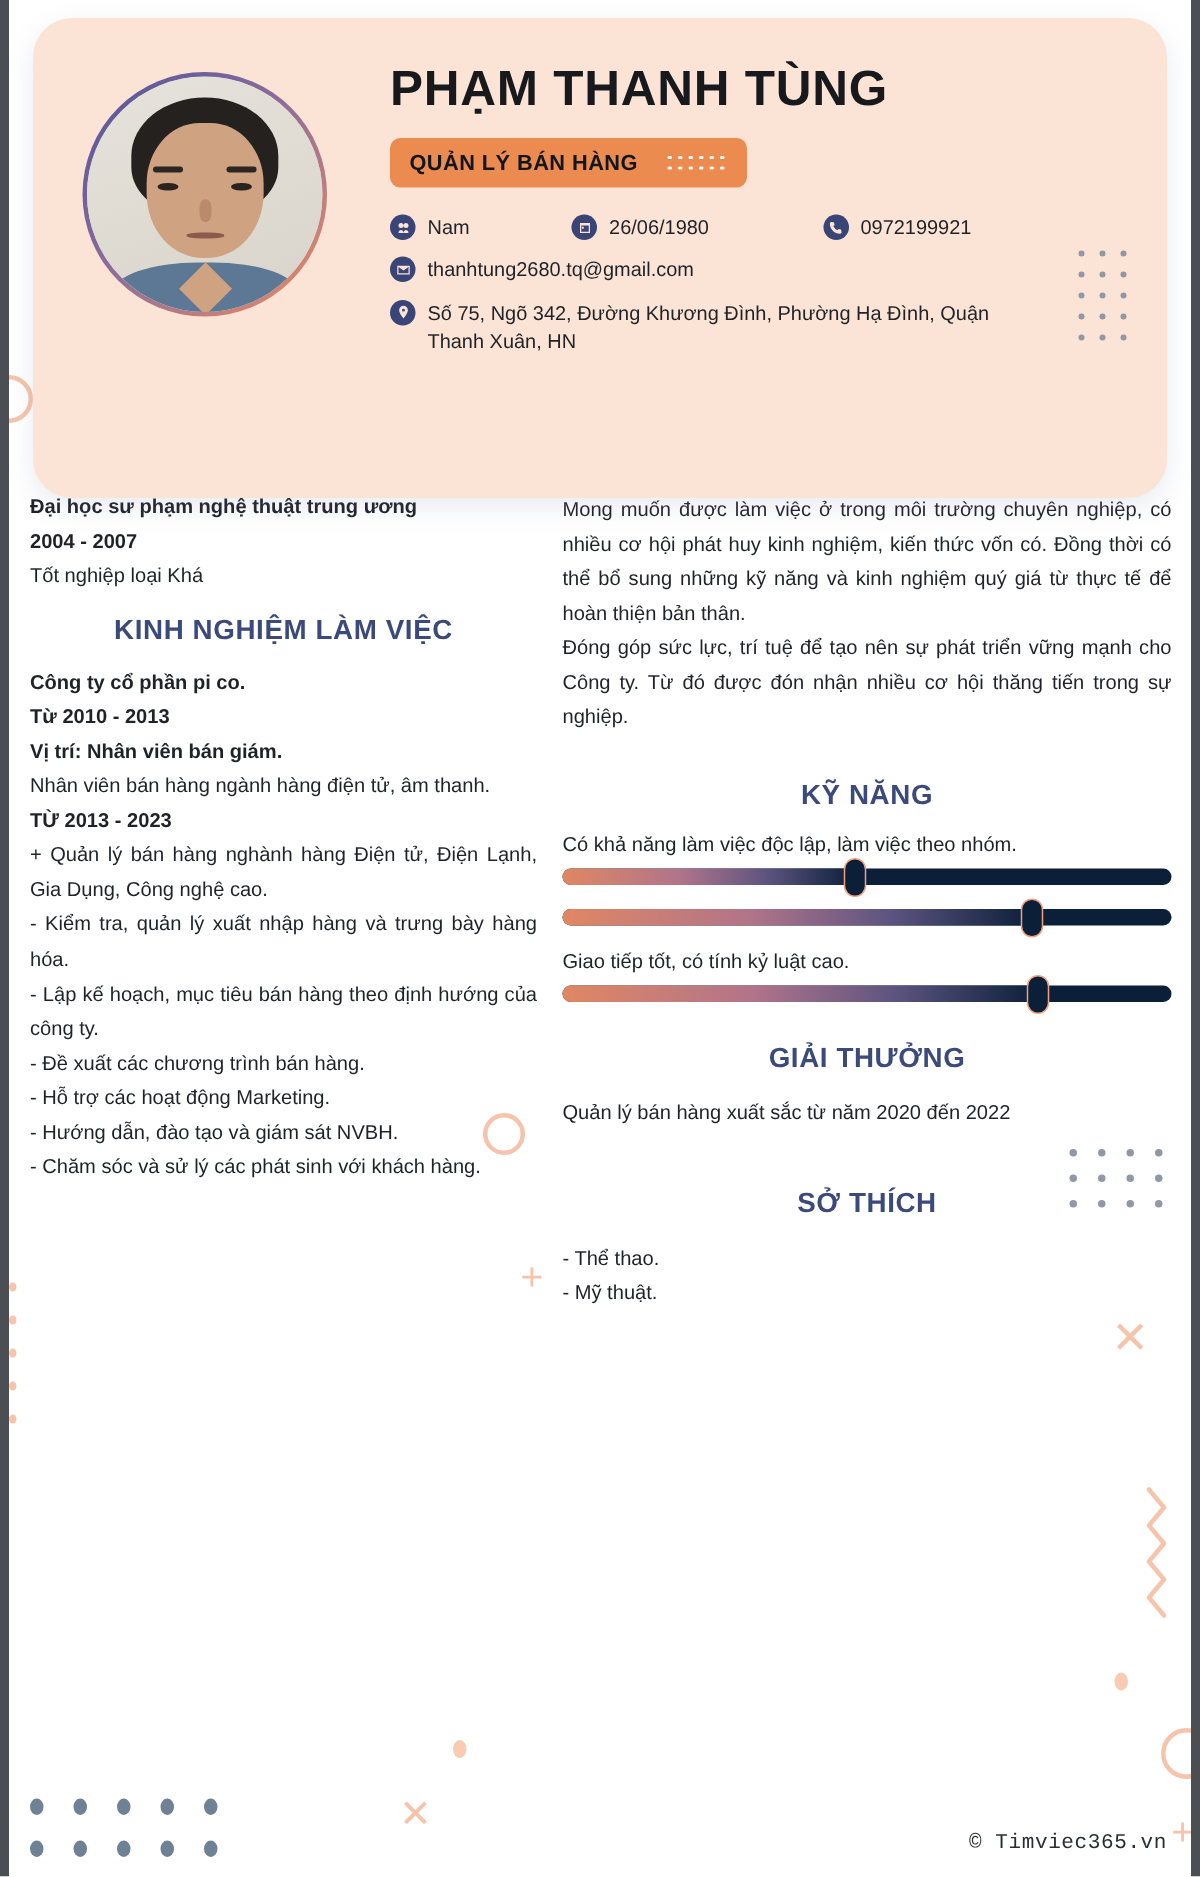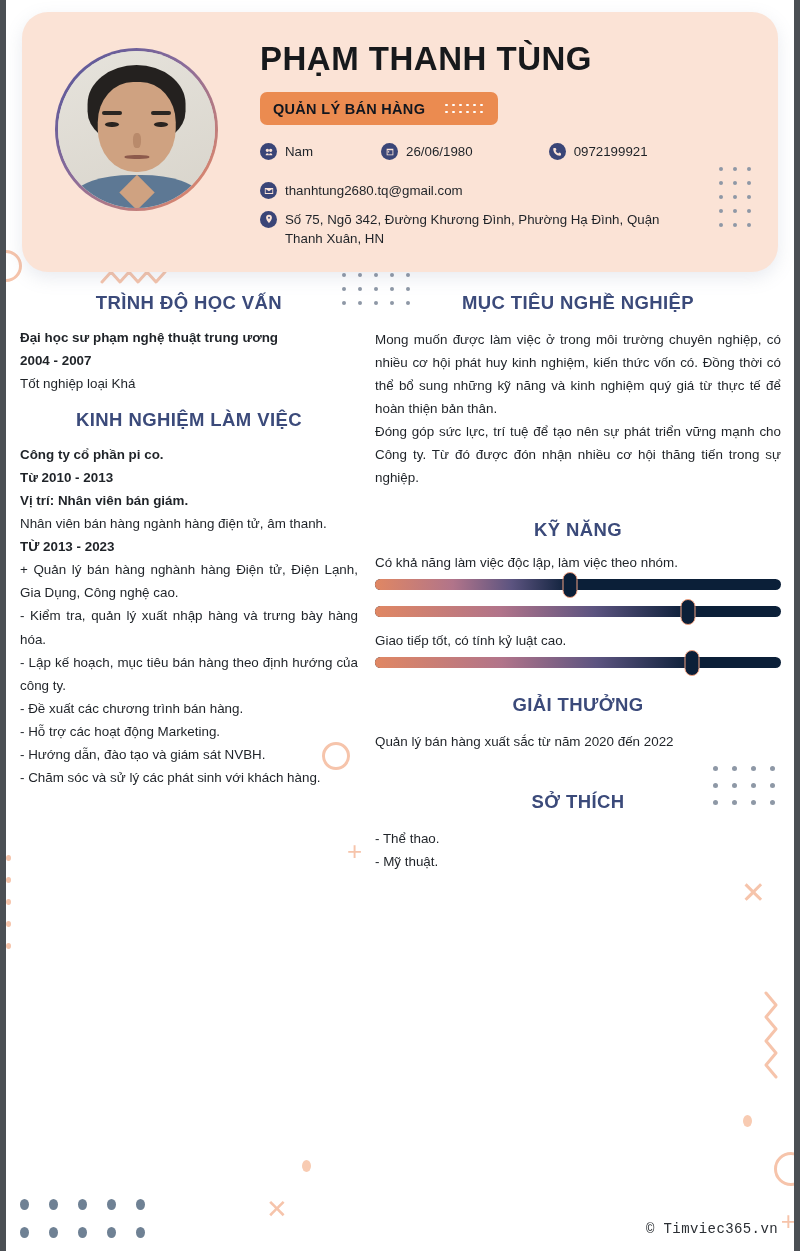--- a/index.html
+++ b/index.html
@@ -10,21 +10,21 @@
     position:relative;overflow:hidden;
     -webkit-font-smoothing:antialiased;
   }
   .edge{position:absolute;top:0;bottom:0;width:6px;background:#4b4f54;z-index:60;}
   .edge.left{left:0;} .edge.right{right:0;}
 
   .page{position:absolute;inset:0;overflow:hidden;}
 
   
   .header{
-    position:absolute;left:22px;top:12px;width:756px;height:260px;
+    position:absolute;left:22px;top:12px;width:756px;height:320px;
     background:#fbe3d6;border-radius:26px;
     box-shadow:0 6px 18px rgba(120,130,160,.16);
     z-index:10;
   }
   .avatar-wrap{
     position:absolute;left:33px;top:36px;width:163px;height:163px;
     border-radius:50%;
     background:linear-gradient(135deg,#50539a 0%,#8a6c9a 45%,#ef8d62 100%);
     padding:3px;box-sizing:border-box;
   }
@@ -72,21 +72,21 @@
 
   .contact{position:absolute;left:238px;top:130px;width:500px;}
   .crow{display:flex;align-items:flex-start;margin-bottom:9px;}
   .cicon{
     width:17px;height:17px;border-radius:50%;background:#3a4577;
     display:inline-flex;align-items:center;justify-content:center;
     flex:0 0 17px;margin-right:8px;margin-top:1px;
   }
   .cicon svg{width:10px;height:10px;fill:#fbe3d6;}
   .ctext{font-size:13.3px;color:#1f2328;line-height:1.45;}
-  .line1{display:flex;align-items:flex-end;margin-bottom:20px;}
+  .line1{display:flex;align-items:flex-end;margin-bottom:9px;}
   .line1 .seg{display:flex;align-items:flex-start;}
   .seg.s2{margin-left:68px;} .seg.s3{margin-left:76px;}
 
   .hdr-dots{position:absolute;right:22px;top:150px;display:grid;grid-template-columns:repeat(3,14px);grid-template-rows:repeat(5,14px);}
   .hdr-dots i{width:4px;height:4px;border-radius:50%;background:#8e98a6;margin:auto;display:block;}
 
   
   .col-left{position:absolute;left:20px;top:292px;width:338px;}
   .col-right{position:absolute;left:375px;top:292px;width:406px;}
 

